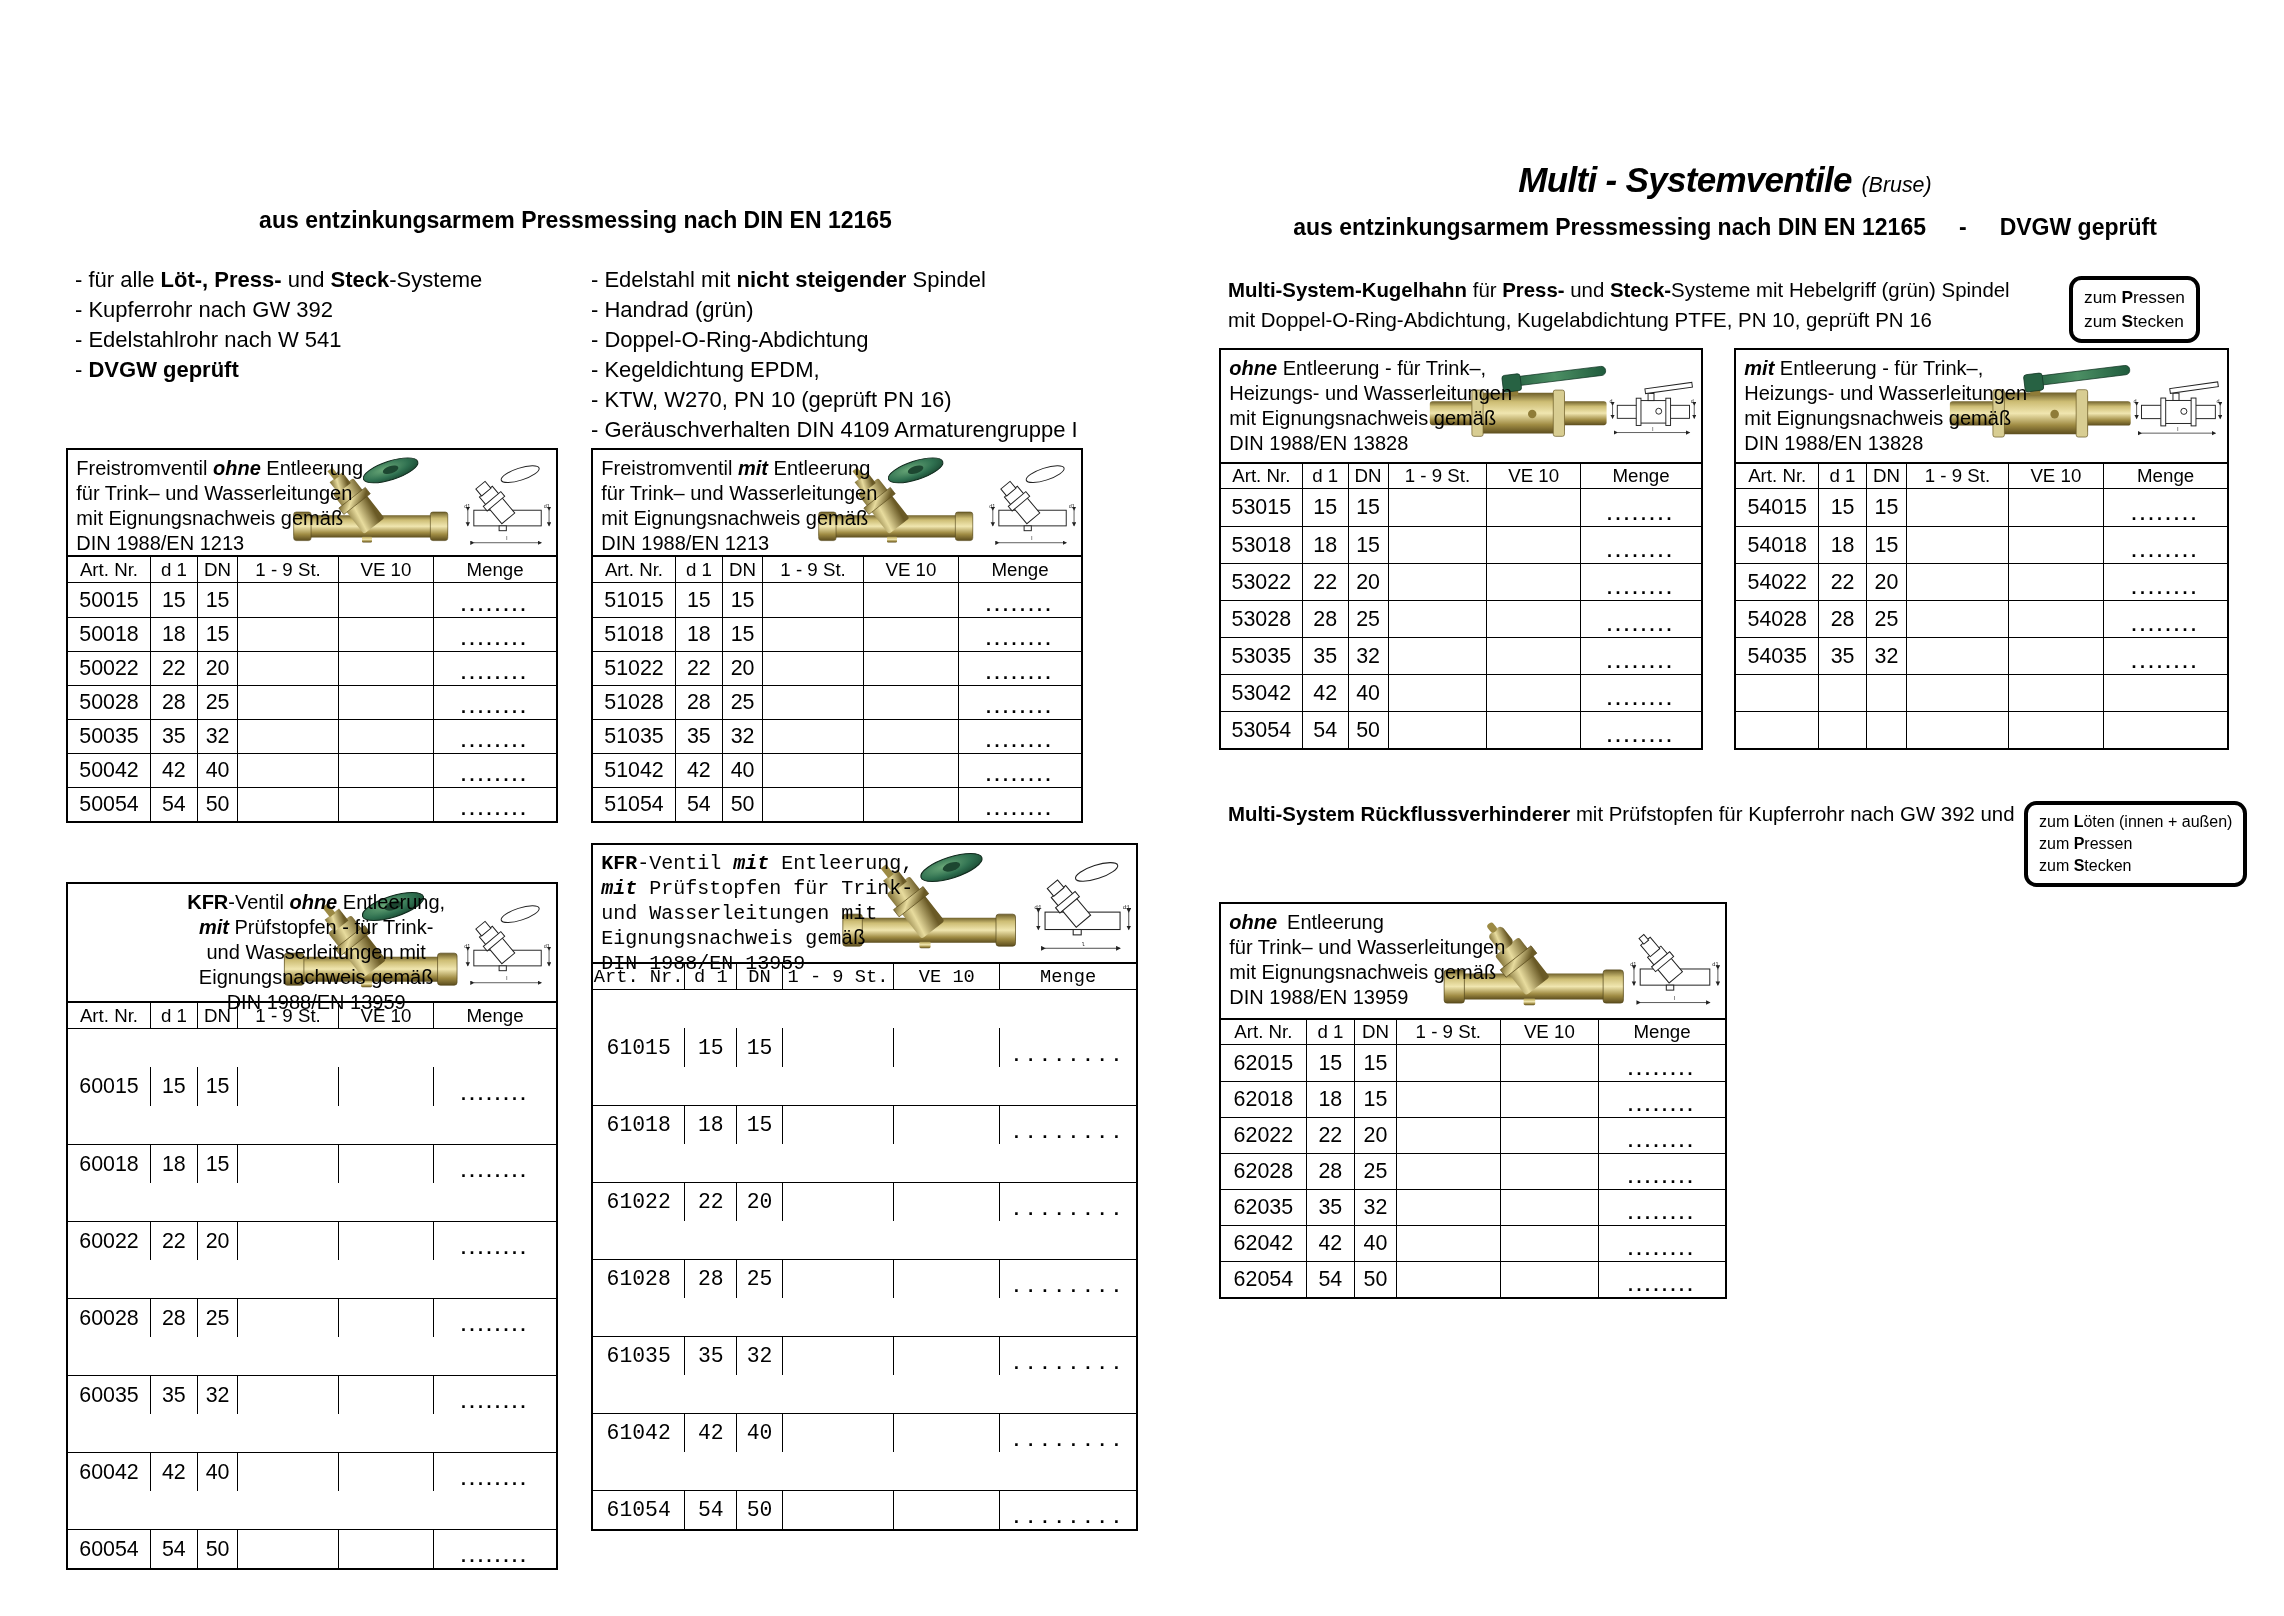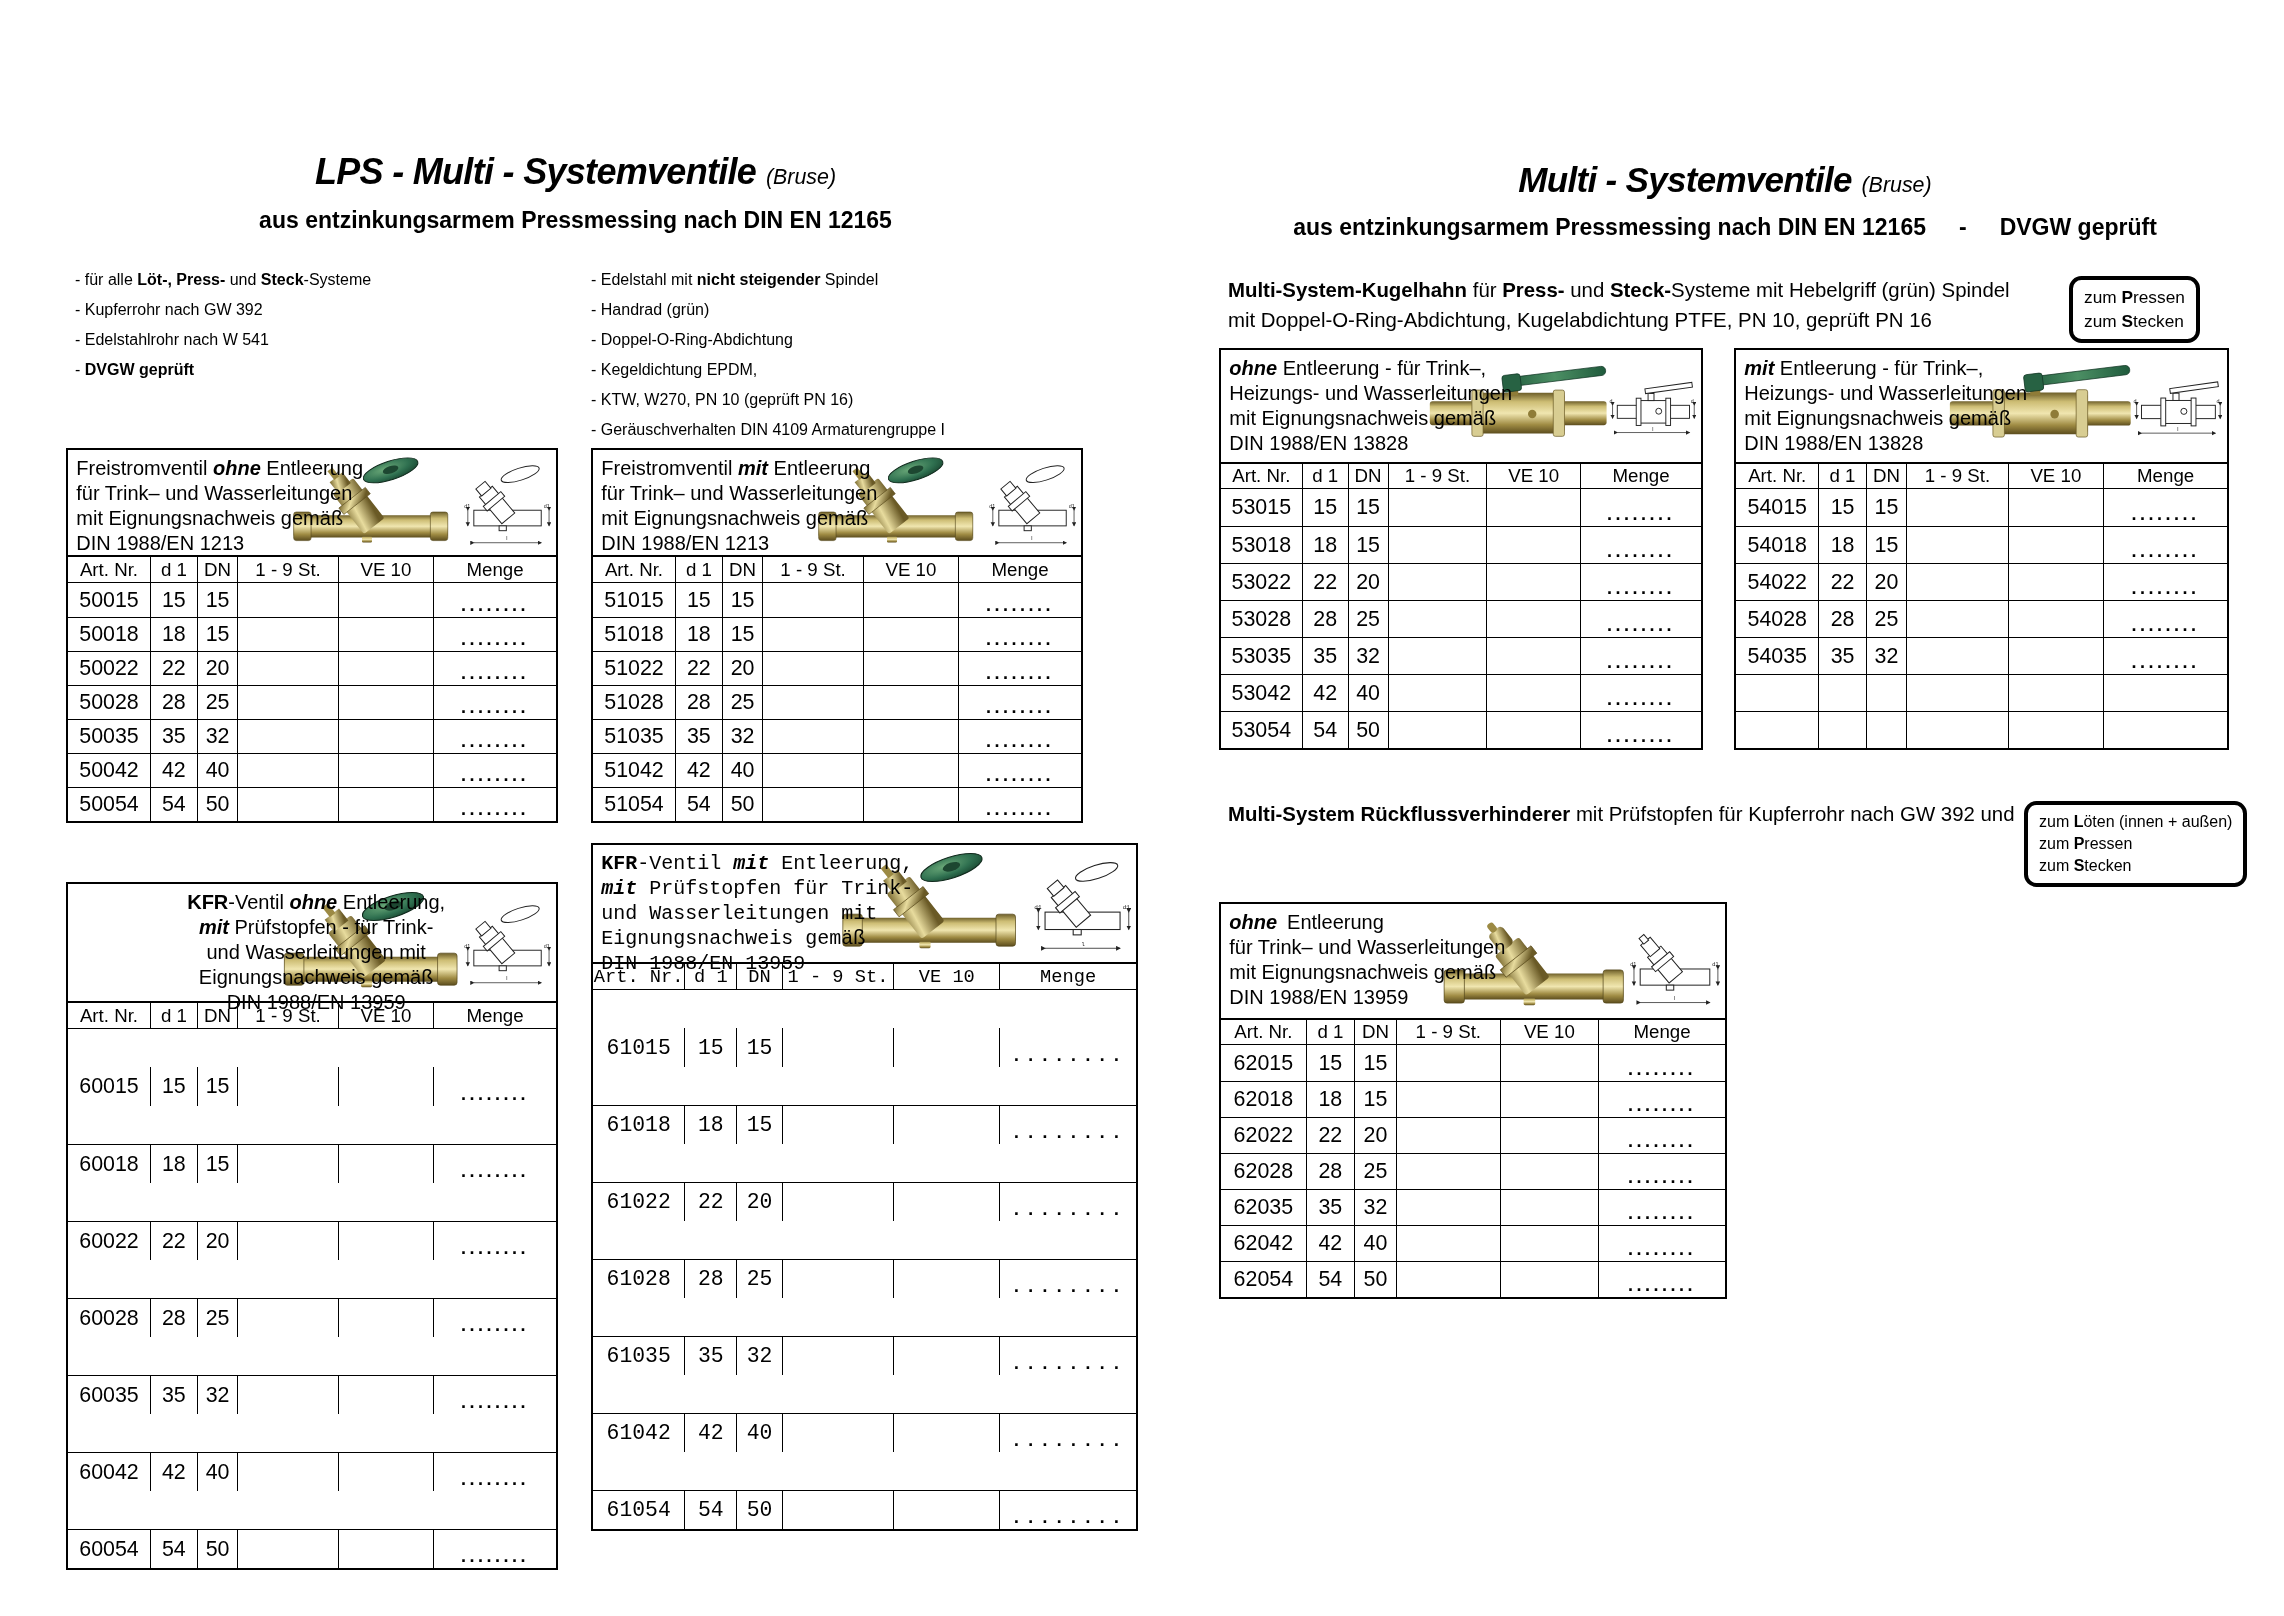--- a/index.html
+++ b/index.html
@@ -11,21 +11,21 @@
   .title { position:absolute; text-align:center; white-space:nowrap;
            font-weight:bold; font-style:italic; font-size:36px; letter-spacing:-0.7px; }
   .title .t-note { font-size:21.4px; font-weight:normal; font-style:italic; margin-left:9.7px; letter-spacing:0; }
   .lt { left:66px;  top:151px; width:1019px; }
   .rt { left:1219px; top:160px; width:1012px; font-size:35px; }
   .subtitle { position:absolute; font-weight:bold; font-size:23px; text-align:center; white-space:nowrap; }
   .lt-sub { left:66px; top:207px; width:1019px; }
   .rt-sub { left:1219px; top:214px; width:1012px; display:flex; justify-content:center; gap:33px; }
 
   
-  .features { position:absolute; top:265px; font-size:16px; line-height:30px; }
+  .features { position:absolute; top:265px; font-size:22px; line-height:30px; }
   #features1 { left:75px; }
   #features2 { left:591px; }
   .feature-item { white-space:nowrap; }
 
   
   .para { position:absolute; font-size:20.4px; line-height:30px; white-space:nowrap; }
   #para-kugelhahn  { left:1228px; top:275px; }
   #para-rueckfluss { left:1228px; top:799px; }
   .pbox { position:absolute; border:4.1px solid #000; border-radius:12.4px;
           padding:6.2px 11px; white-space:nowrap; background:#fff; }
@@ -72,23 +72,20 @@
   .hcell { font-size:18.7px; }
   .dcell { font-size:21.4px; }
   .dcell.menge { align-items:flex-end; padding-bottom:1.4px; font-weight:bold;
                  font-size:18px; letter-spacing:3.5px; }
 </style>
 </head>
 <body>
 
 <div class="page">
 
-  <div class="title lt">
-    <span>LPS - Multi - Systemventile</span><span class="t-note">(Bruse)</span>
-  </div>
   <div class="subtitle lt-sub">aus entzinkungsarmem Pressmessing nach DIN EN 12165</div>
   <div class="features" id="features1">
       <div class="feature-item"><span class="run-n">- für alle </span><span class="run-b">Löt-, Press-</span><span class="run-n"> und </span><span class="run-b">Steck</span><span class="run-n">-Systeme</span></div>
       <div class="feature-item"><span class="run-n">- Kupferrohr nach GW 392</span></div>
       <div class="feature-item"><span class="run-n">- Edelstahlrohr nach W 541</span></div>
       <div class="feature-item"><span class="run-n">- </span><span class="run-b">DVGW geprüft</span></div>
     </div>
   <div class="features" id="features2">
       <div class="feature-item"><span class="run-n">- Edelstahl mit </span><span class="run-b">nicht steigender</span><span class="run-n"> Spindel</span></div>
       <div class="feature-item"><span class="run-n">- Handrad (grün)</span></div>

